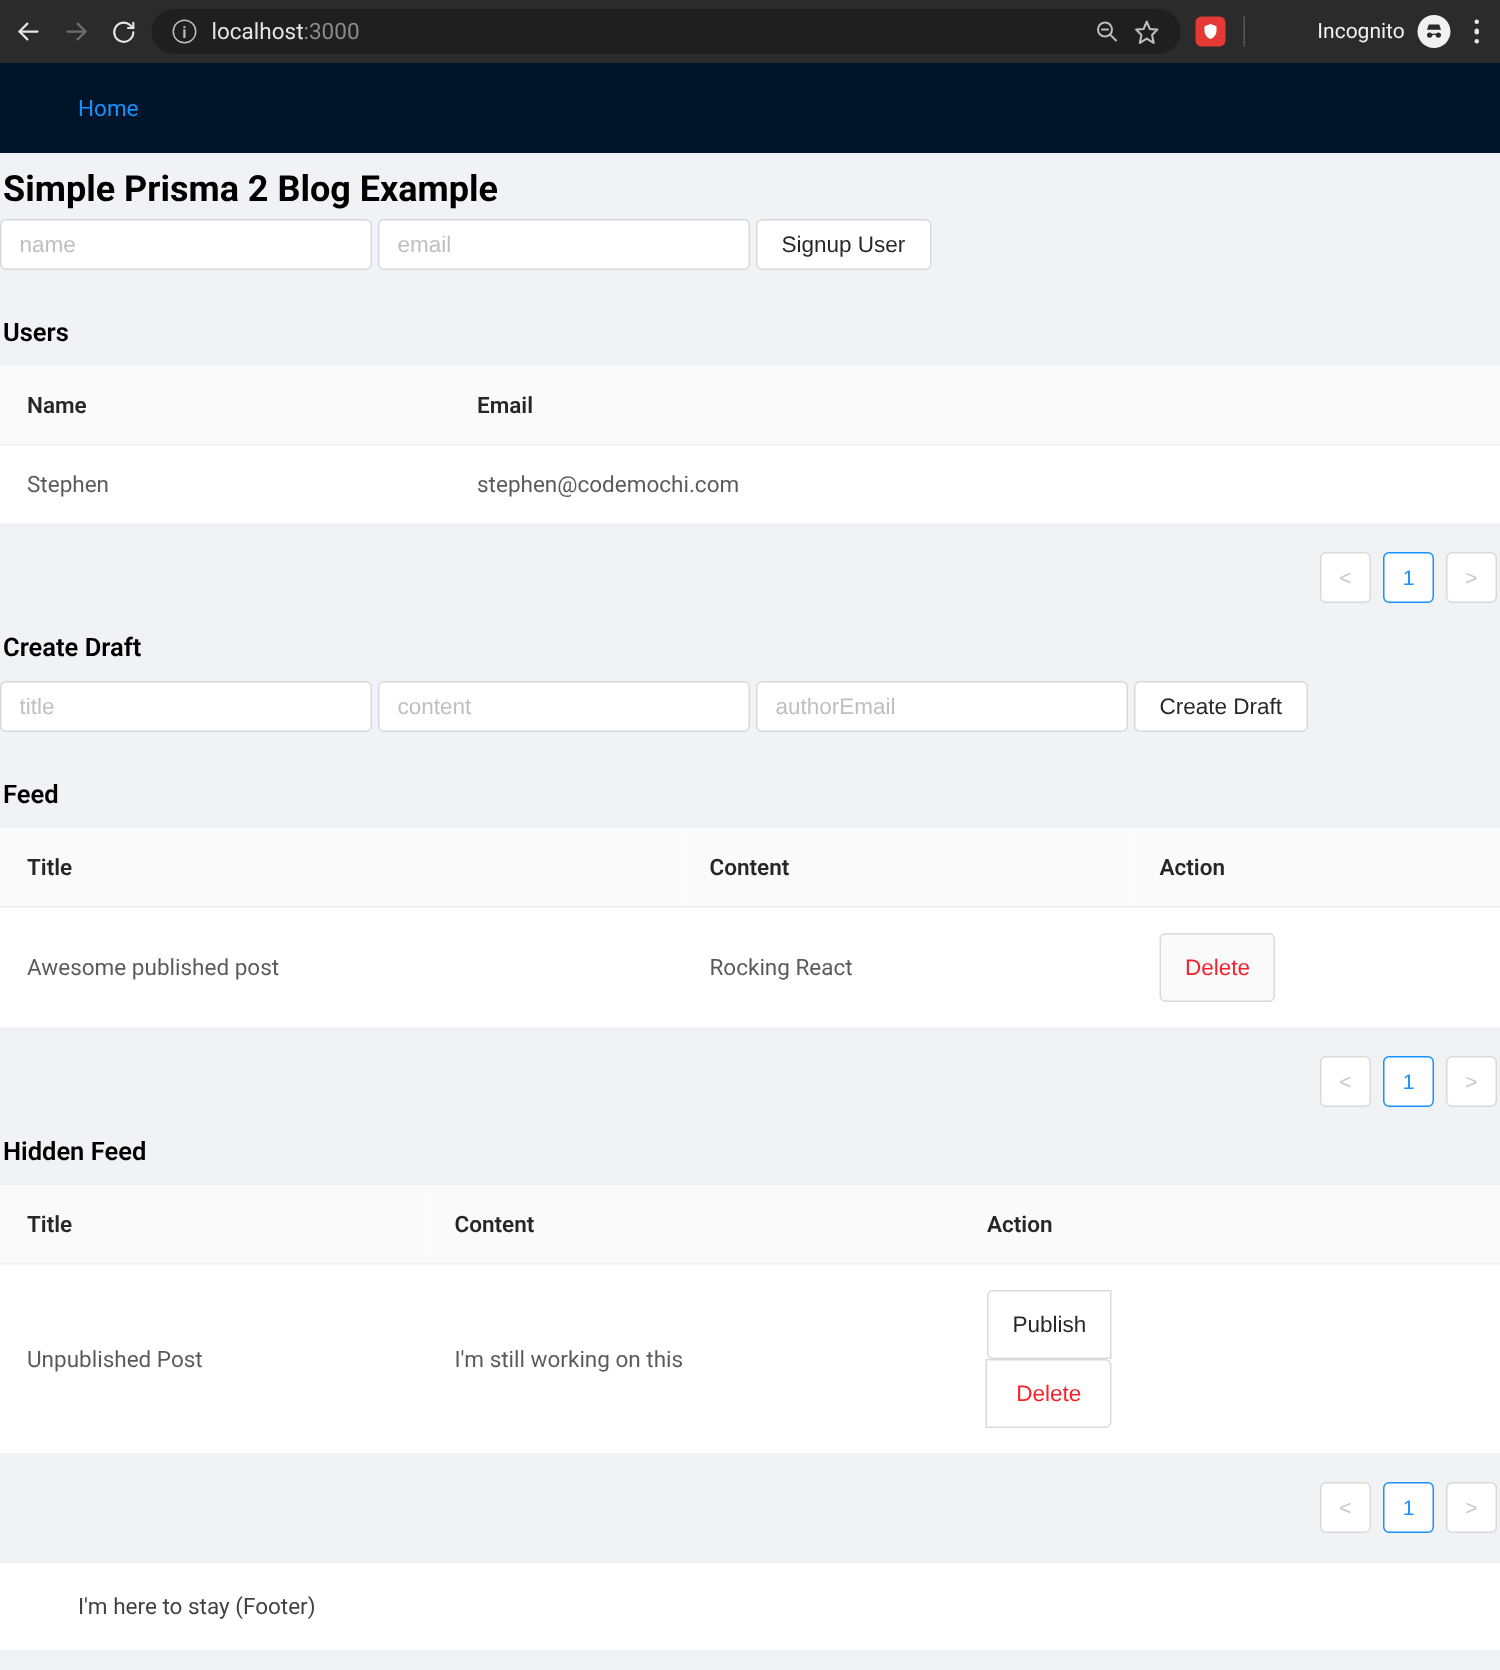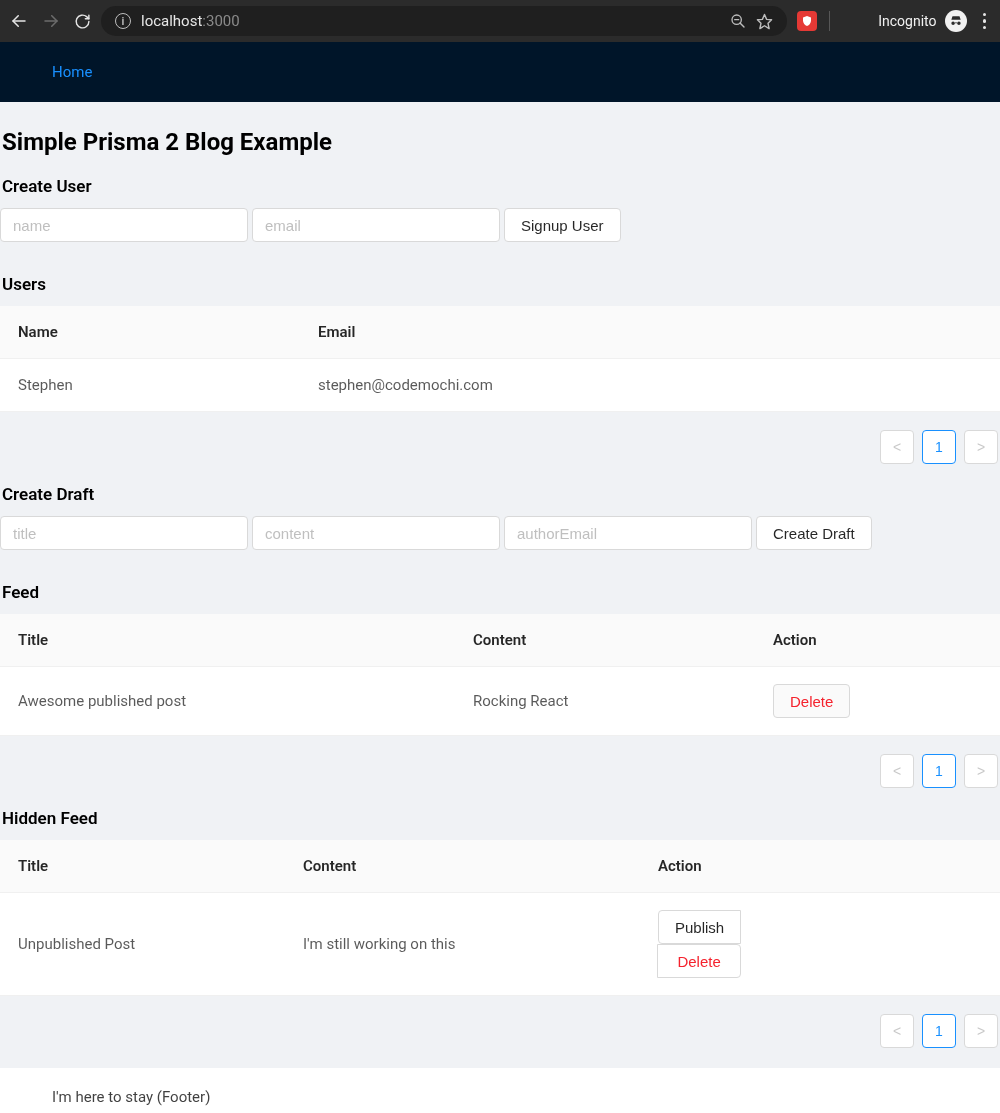--- a/index.html
+++ b/index.html
@@ -58,21 +58,21 @@
   .app-nav {
     background: #001529;
     height: 60px;
     display: flex;
     align-items: center;
     padding: 0 52px;
   }
   .app-nav a { color: #1890ff; font-size: 15px; text-decoration: none; }
   
   .page { padding: 0 0 20px 0; }
-  h1 { font-size: 24px; font-weight: 700; padding: 26px 2px 6px; }
+  h1 { font-size: 24px; font-weight: 700; padding: 10px 2px 6px; }
   h2.sect { font-size: 17px; font-weight: 600; padding: 14px 2px 12px; }
   .form-row {
     display: flex; gap: 4px; padding: 0 0 18px 0;
   }
   .form-row input[type="text"] {
     height: 34px; border: 1px solid #d9d9d9; border-radius: 4px;
     padding: 0 12px; font-size: 15px; background: #fff; color: #333;
   }
   .form-row input::placeholder { color: #bfbfbf; }
   .btn {
@@ -85,21 +85,21 @@
   .tbl { width: 100%; border-collapse: collapse; background: #fff; }
   .tbl thead th {
     text-align: left; font-weight: 600; font-size: 15px;
     background: #fafafa; padding: 17px 18px; color: rgba(0,0,0,.85);
     border-bottom: 1px solid #f0f0f0;
   }
   .tbl tbody td {
     padding: 17px 18px; font-size: 15px; color: rgba(0,0,0,.65);
     border-bottom: 1px solid #f0f0f0; background:#fff;
   }
-  .action-cell .btn { height: 34px; }
+  .action-cell .btn { height: 46px; }
   .btn-group { display: inline-flex; flex-direction: column; }
   .btn-group .btn:first-child { border-top-right-radius: 0; border-bottom-right-radius: 0; }
   .btn-group .btn:last-child  { border-top-left-radius: 0; border-bottom-left-radius: 0; margin-left: -1px; }
   
   .pager {
     display: flex; justify-content: flex-end; gap: 8px;
     padding: 18px 2px 0;
   }
   .pgbtn, .pgnum {
     min-width: 34px; height: 34px; border: 1px solid #d9d9d9; border-radius: 4px;
@@ -185,21 +185,20 @@
   </div>
 </div>
 
 <div class="app-nav">
   <a href="#">Home</a>
 </div>
 
 <div class="page">
   <h1>Simple Prisma 2 Blog Example</h1>
 
-  <h2 class="sect">Create User</h2>
   <div class="form-row">
     <input type="text" style="width: 248px;" placeholder="name">
     <input type="text" style="width: 248px;" placeholder="email">
     <button class="btn">Signup User</button>
   </div>
 
   <div class="sect-block">
     <h2 class="sect">Users</h2>
     <div class="table-wrap">
       <table class="tbl">

